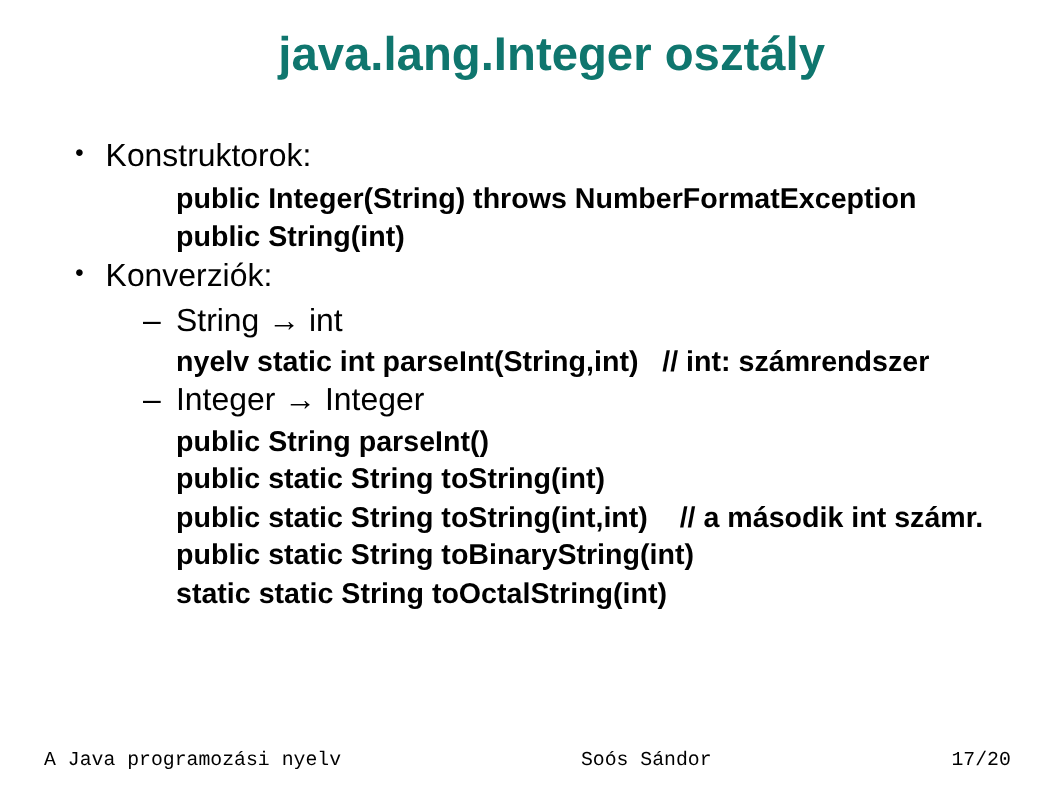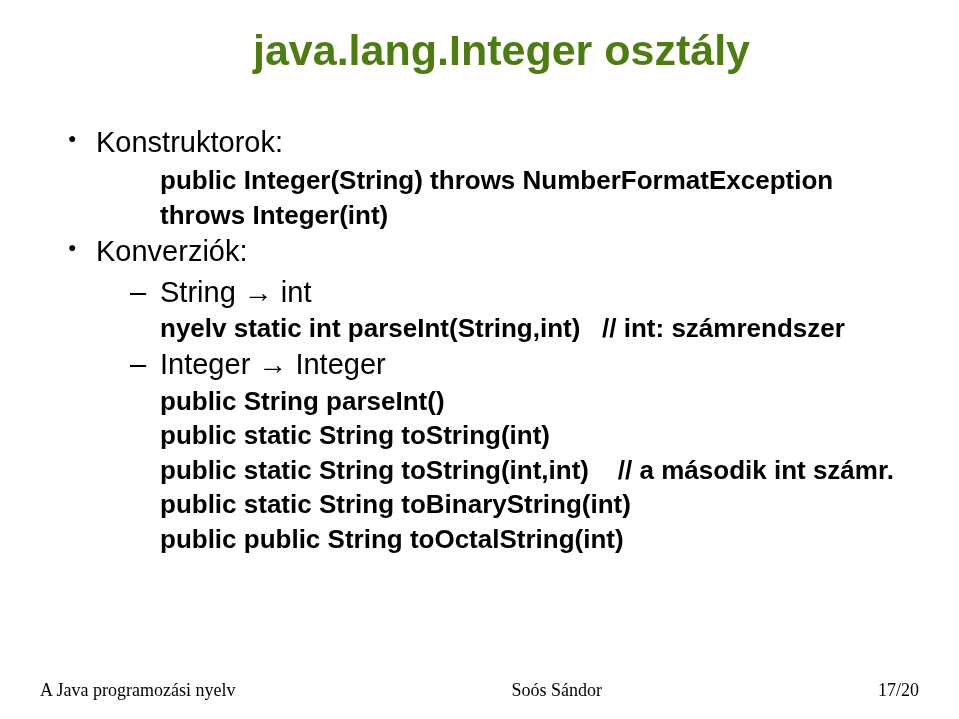--- a/index.html
+++ b/index.html
@@ -19,21 +19,21 @@
     box-sizing: border-box;
   }
   .title {
     position: absolute;
     top: 26px;
     left: 0;
     right: 0;
     text-align: center;
     font-size: 43px;
     font-weight: 700;
-    color: #4d7c0f;
+    color: #0f766e;
     padding-left: 44px;
   }
   .content {
     position: absolute;
     top: 124px;
     left: 60px;
     right: 40px;
     font-size: 29px;
     line-height: 1.25;
   }
@@ -73,61 +73,61 @@
   }
   .footer {
     position: absolute;
     bottom: 18px;
     left: 0;
     right: 0;
     display: flex;
     justify-content: space-between;
     font-size: 18px;
     padding: 0 40px 0 40px;
-    font-family: Liberation Serif, serif;
+    font-family: Liberation Mono, monospace;
   }
   .footer-left { text-align: left; }
   .footer-center { text-align: center; }
   .footer-right { text-align: right; }
 </style>
 </head>
 <body>
 
 <div class="slide">
 
   <div class="title">java.lang.Integer osztály</div>
 
   <div class="content">
 
     <div class="bullet">
       <span>Konstruktorok:</span>
     </div>
 
     <div class="code">public Integer(String) throws NumberFormatException</div>
-    <div class="code">throws Integer(int)</div>
+    <div class="code">public String(int)</div>
 
     <div class="bullet">
       <span>Konverziók:</span>
     </div>
 
     <div class="dash">
       <span>String → int</span>
     </div>
 
     <div class="code">nyelv static int parseInt(String,int)   // int: számrendszer</div>
 
     <div class="dash">
       <span>Integer → Integer</span>
     </div>
 
     <div class="code">public String parseInt()</div>
     <div class="code">public static String toString(int)</div>
     <div class="code">public static String toString(int,int)    // a második int számr.</div>
     <div class="code">public static String toBinaryString(int)</div>
-    <div class="code">public public String toOctalString(int)</div>
+    <div class="code">static static String toOctalString(int)</div>
 
   </div>
 
   <div class="footer">
     <div class="footer-left">A Java programozási nyelv</div>
     <div class="footer-center">Soós Sándor</div>
     <div class="footer-right">17/20</div>
   </div>
 
 </div>

